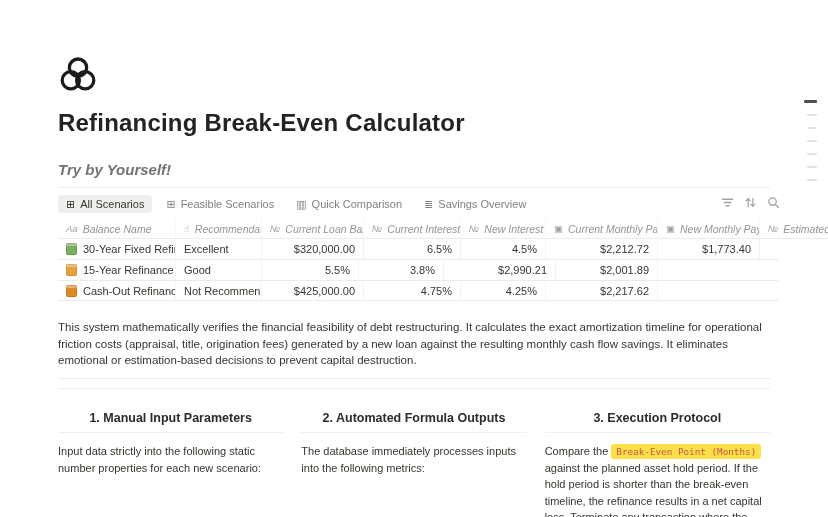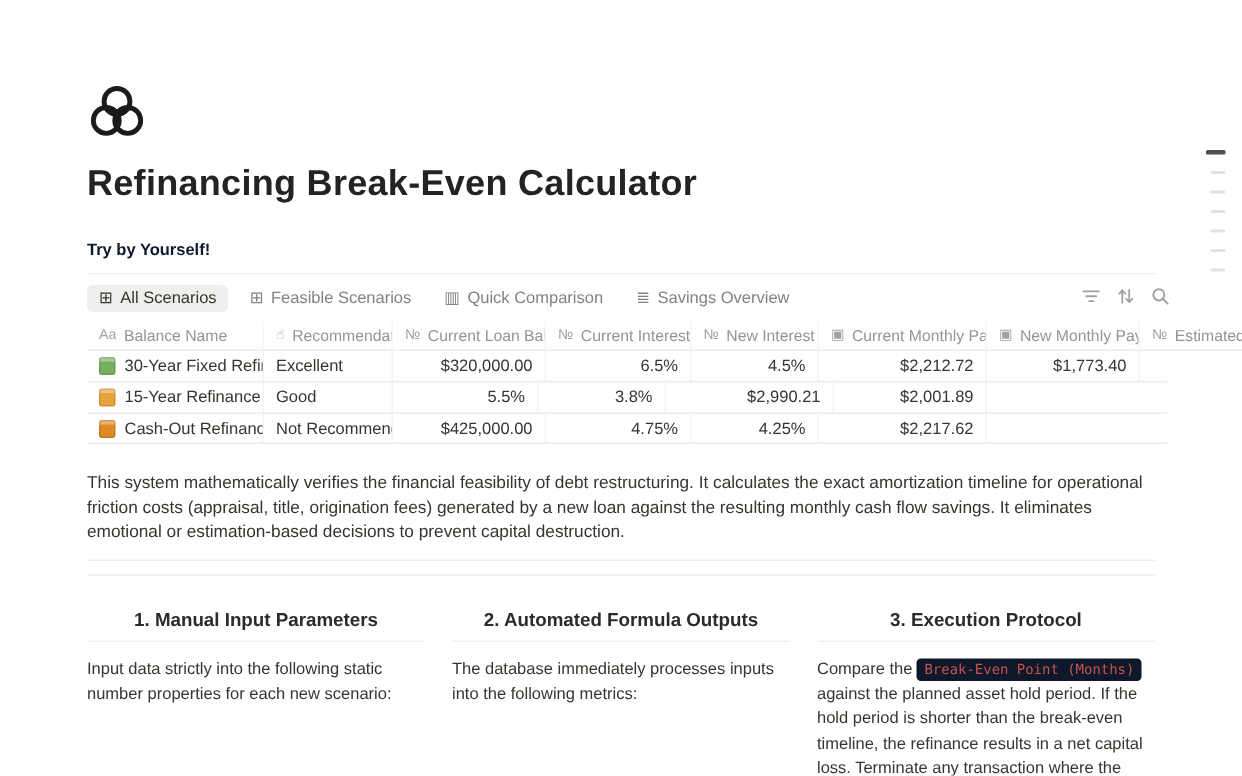--- a/index.html
+++ b/index.html
@@ -4,61 +4,61 @@
 <style>
   * { margin:0; padding:0; box-sizing:border-box; }
   html,body { width:828px; height:517px; overflow:hidden; background:#ffffff;
     font-family:"Liberation Sans","DejaVu Sans",sans-serif; color:#37352f; }
   .content { position:relative; margin-left:58px; width:712px; }
 
   
   .page-icon { margin-top:55px; width:40px; height:40px; display:block; }
 
   h1.page-title { margin-top:14px; font-size:24px; font-weight:700; color:#232323; letter-spacing:.2px; }
-  h2.section-h2 { margin-top:24px; font-size:11px; font-weight:700; color:#0f172a; }
+  h2.section-h2 { margin-top:24px; font-size:15px; font-weight:700; color:#737373;font-style:italic; }
   .divider { margin-top:9px; border-top:1px solid #ededeb; }
 
   
   .db-wrap { width:770px; }
   .toolbar { margin-top:5px; height:22px; display:flex; align-items:center; position:relative; }
   .tab { display:flex; align-items:center; gap:5px; padding:3px 8px; border-radius:4px;
          font-size:11px; color:#83827e; cursor:pointer; margin-right:6px; white-space:nowrap; }
   .tab.active { background:#efefed; color:#37352f; font-weight:400; }
   .tab-glyph { font-size:11px; line-height:1; color:inherit; }
   .toolbar-icons { position:absolute; right:48px; top:3px; display:flex; gap:10px; align-items:center; }
   .tb-icon { width:13px; height:13px; cursor:pointer; opacity:.55; }
 
   
   .table { margin-top:4px; }
   .thead, .tr { display:flex; }
   .th, .td { flex:none; padding:3px 8px; font-size:10.5px; overflow:hidden; white-space:nowrap; }
   .th { color:#95948f; display:flex; align-items:center; gap:5px; height:19px; }
   .th-glyph { font-size:9.5px; color:#a3a29d; line-height:1; }
   .td { font-size:11px; height:21px; display:flex; align-items:center; border-top:1px solid #ebebe9;
         border-right:1px solid #f3f3f1; color:#37352f; }
-  .th { border-right:1px solid #f6f6f4; }
+  .th { border-right:1px solid #f6f6f4;font-style:italic; }
   .tr:last-child .td { border-bottom:1px solid #ebebe9; }
   .num { justify-content:flex-end; }
   .col-0 { width:118px; } .col-1 { width:86px; } .col-2 { width:102px; } .col-3 { width:97px; }
   .col-4 { width:85px; } .col-5 { width:112px; } .col-6 { width:102px; } .col-7 { width:120px; border-right:none; }
   .row-icon { width:11px; height:12px; border-radius:2px; margin-right:6px; flex:none;
               box-shadow:inset 0 0 0 1px rgba(0,0,0,.12), inset 0 3px 0 rgba(255,255,255,.35); }
   .row-icon.c-green { background:#77b05f; }
   .row-icon.c-amber { background:#e8a33d; }
   .row-icon.c-orange { background:#dd8a23; }
 
   .desc { margin-top:18px; font-size:11.5px; line-height:1.45; color:#37352f; width:712px; }
 
   
   .cols { margin-top:22px; display:grid; grid-template-columns:repeat(3,1fr); column-gap:18px; }
   .col h3 { font-size:12.5px; font-weight:700; color:#2b2b2b;text-align:center; }
   .col .h3-divider { margin-top:7px; border-top:1px solid #efefed; }
   .col p { margin-top:10px; font-size:11px; line-height:1.5; color:#37352f; }
   .code { font-family:"DejaVu Sans Mono","Liberation Mono",monospace; font-size:9.3px;
-          color:#c4554d; background:#0f172a; border-radius:3px; padding:2px 5px; white-space:nowrap; }
+          color:#c4554d; background:#fde047; border-radius:3px; padding:2px 5px; white-space:nowrap; }
 
   
   .outline { position:absolute; top:100px; right:11px; width:13px; }
   .outline .mark { height:2px; border-radius:1px; background:#e3e2e0; margin:0 0 11px auto; width:10px; }
   .outline .mark.active { background:#50504e; width:13px; height:3px; }
 </style>
 </head>
 <body>
 
 <div class="content">

